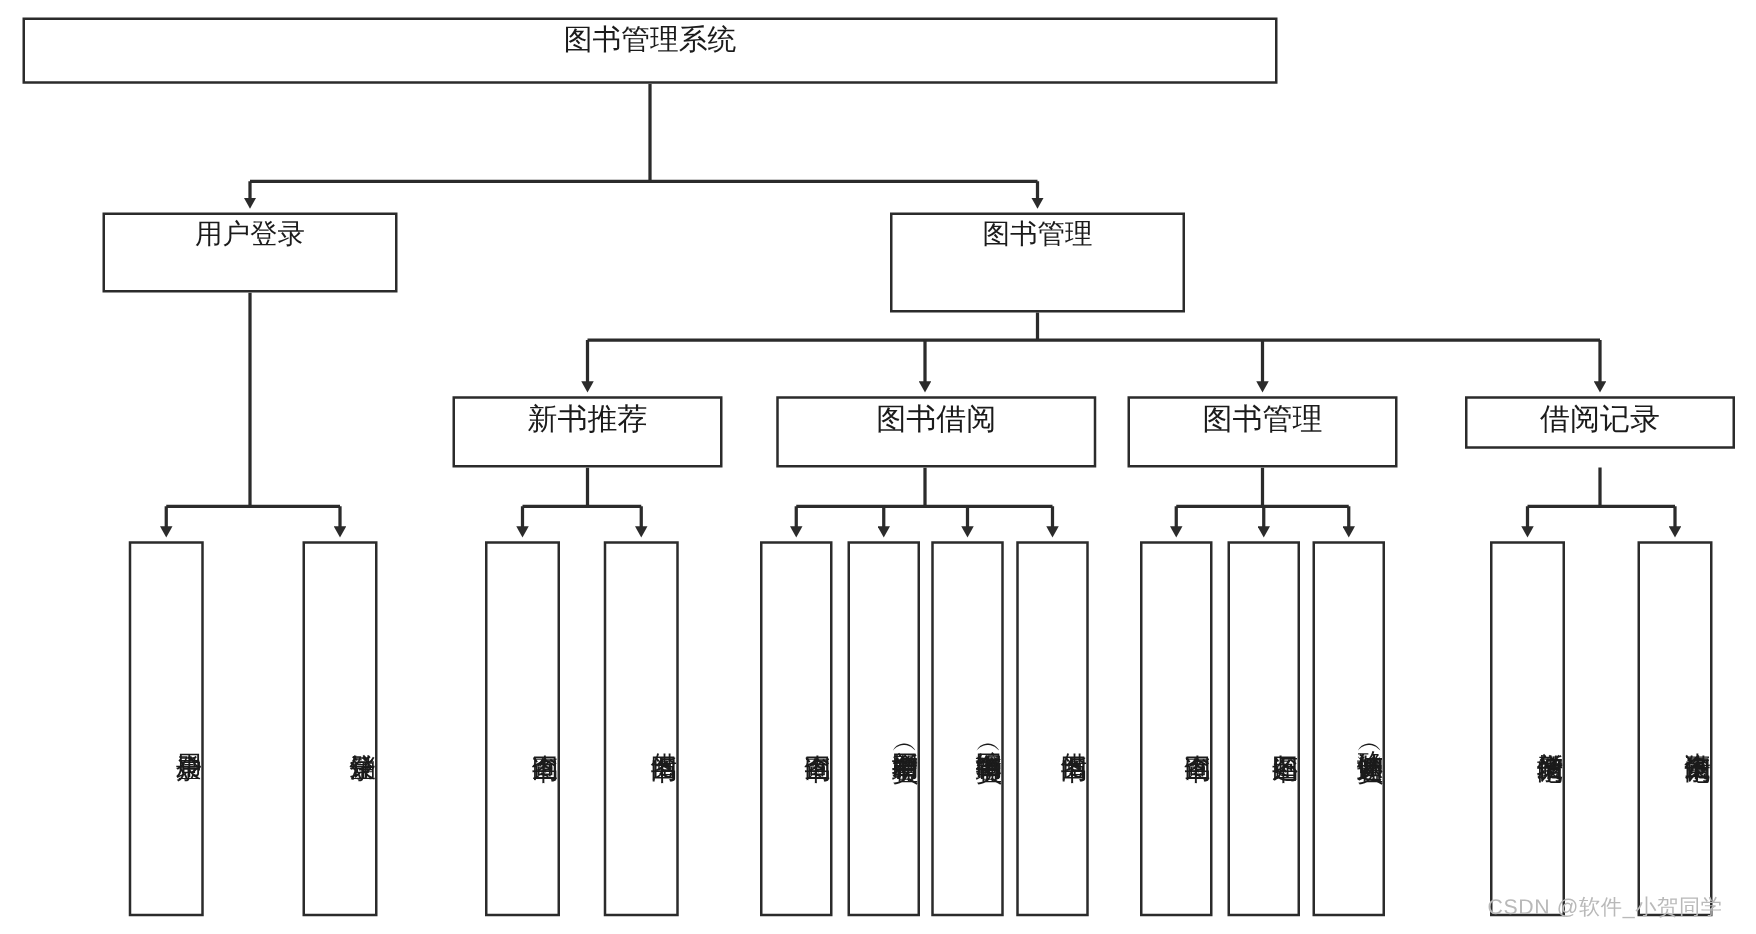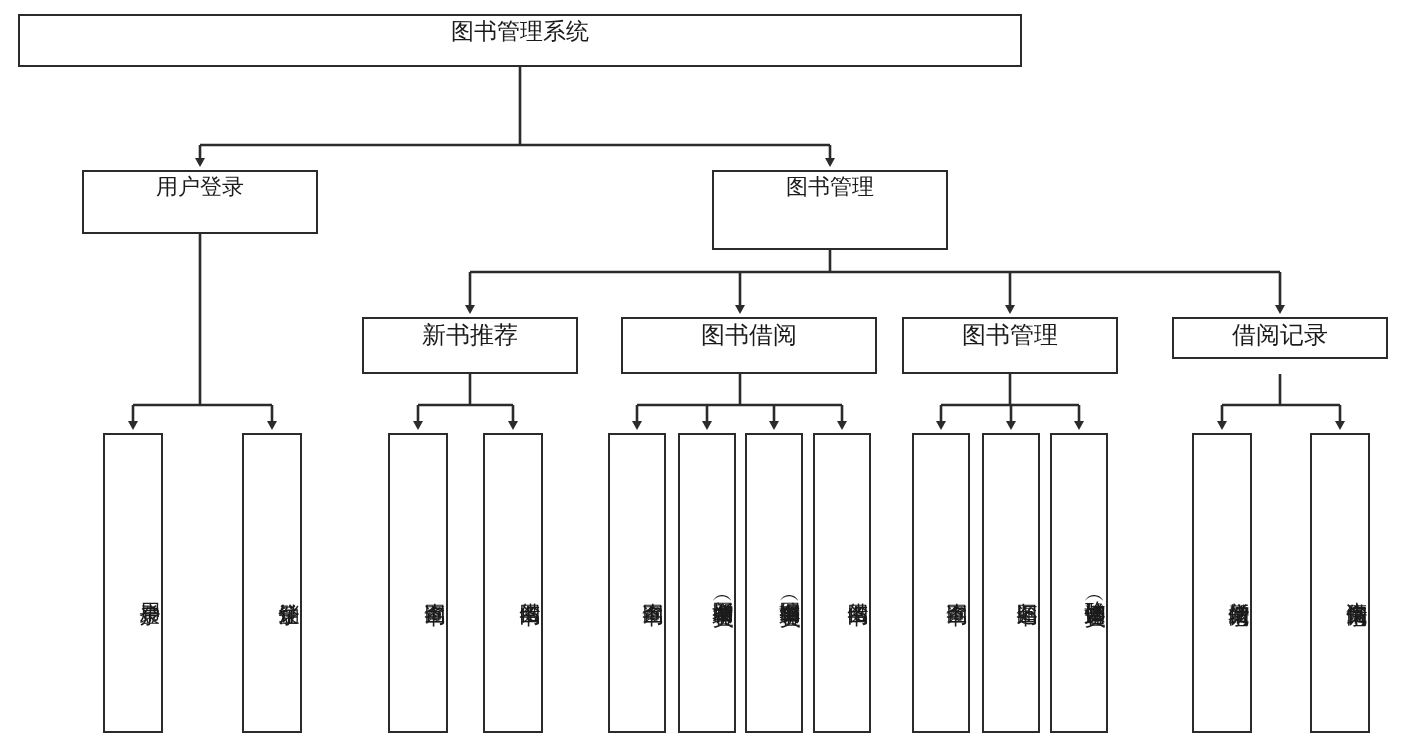--- a/index.html
+++ b/index.html
@@ -172,14 +172,15 @@
         <span class="vlabel">确认归还（管理员）</span>
       </div>
       <div class="node leaf" style="left: 1192px; top: 433px; width: 60px; height: 300px;">
         <span class="vlabel">新增借阅记录</span>
       </div>
       <div class="node leaf" style="left: 1310px; top: 433px; width: 60px; height: 300px;">
         <span class="vlabel">查询借阅记录</span>
       </div>
     </div>
 
+  <div class="watermark" style="left: 1190px; top: 714px;">CSDN @软件_小贺同学</div>
 
 </div>
 
 </body></html>

